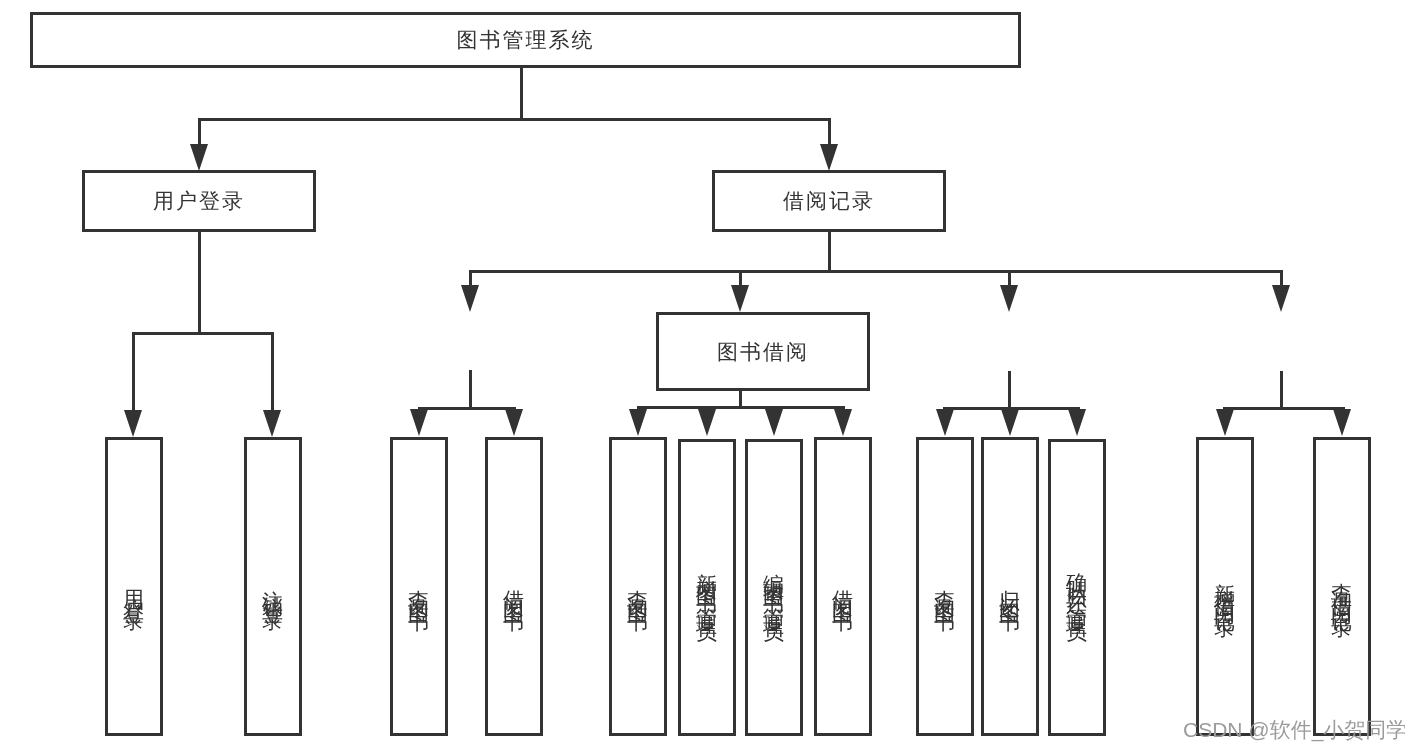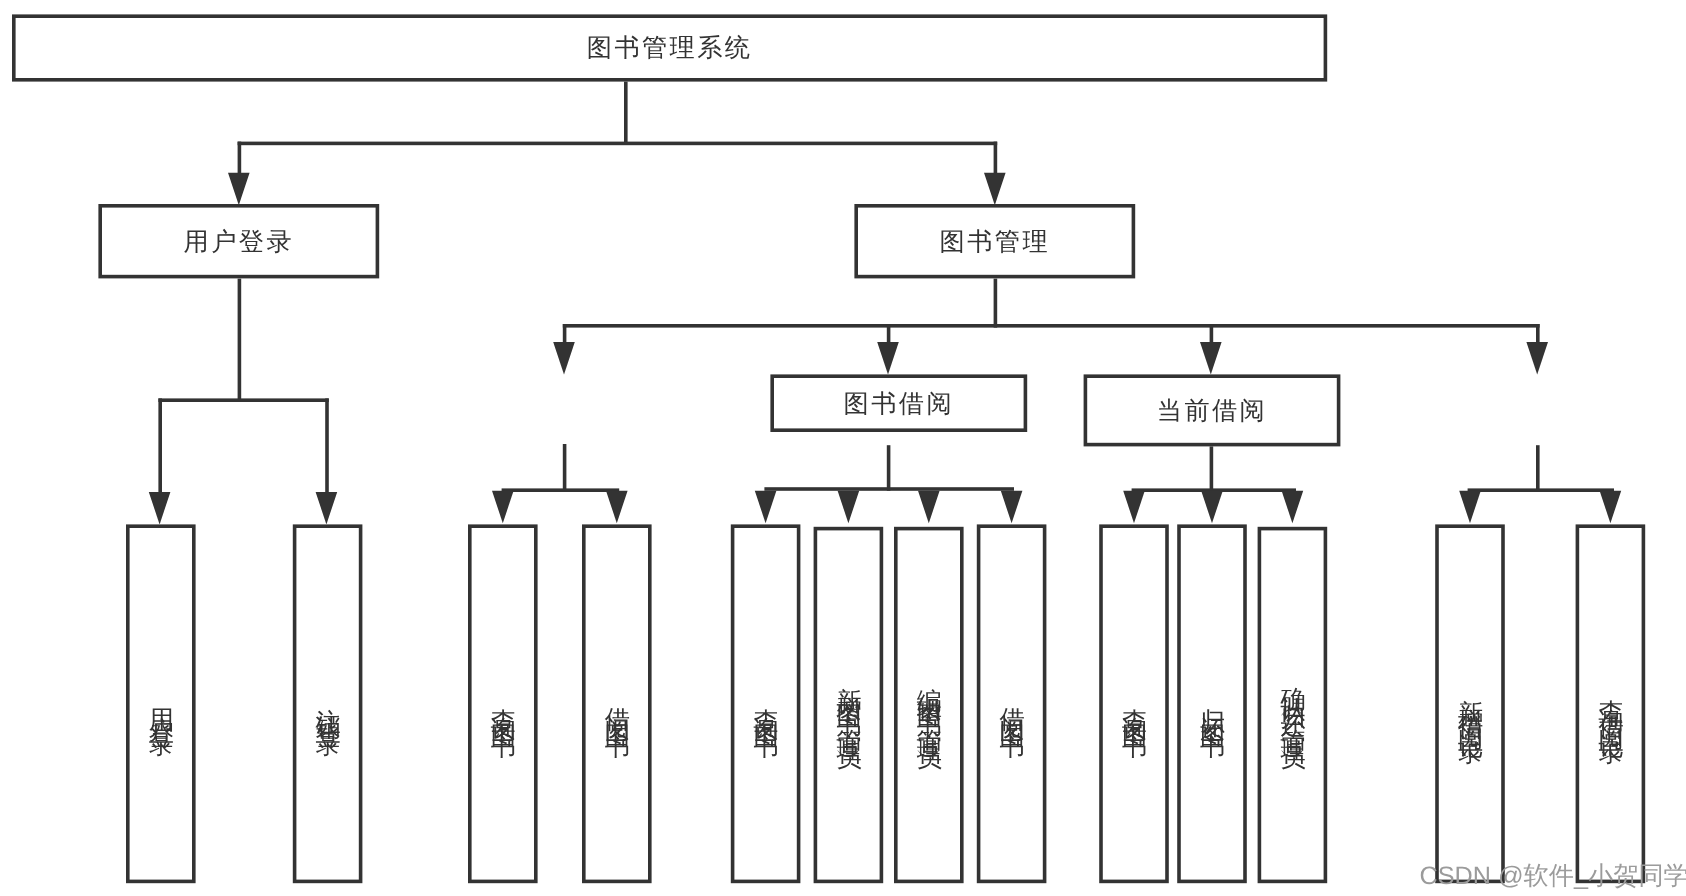--- a/index.html
+++ b/index.html
@@ -73,36 +73,33 @@
   <div class="ln" style="left:943px;top:407px;width:137px;height:3px"></div>
   <div class="arrow" style="left:936px;top:409px"></div>
   <div class="arrow" style="left:1001px;top:409px"></div>
   <div class="arrow" style="left:1068px;top:409px"></div>
 
   <div class="ln" style="left:1280px;top:371px;width:3px;height:38px"></div>
   <div class="ln" style="left:1223px;top:407px;width:122px;height:3px"></div>
   <div class="arrow" style="left:1216px;top:409px"></div>
   <div class="arrow" style="left:1333px;top:409px"></div>
 
-  <div class="node" style="left:10px;top:12px;width:1096px;height:56px">
+  <div class="node" style="left:30px;top:12px;width:991px;height:56px">
     <span class="lbl">图书管理系统</span>
   </div>
 
   <div class="node" style="left:82px;top:170px;width:234px;height:62px">
     <span class="lbl">用户登录</span>
   </div>
   <div class="node" style="left:712px;top:170px;width:234px;height:62px">
-    <span class="lbl">图书管理</span>
+    <span class="lbl">借阅记录</span>
   </div>
 
-  <div class="node" style="left:642px;top:312px;width:214px;height:48px">
+  <div class="node" style="left:656px;top:312px;width:214px;height:79px">
     <span class="lbl">图书借阅</span>
-  </div>
-  <div class="node" style="left:903px;top:312px;width:214px;height:60px">
-    <span class="lbl">当前借阅</span>
   </div>
 
   <div class="node leaf" style="left:105px;top:437px;width:58px;height:299px">
     <span class="lbl">用户登录</span>
   </div>
   <div class="node leaf" style="left:244px;top:437px;width:58px;height:299px">
     <span class="lbl">注销登录</span>
   </div>
 
   <div class="node leaf" style="left:390px;top:437px;width:58px;height:299px">

